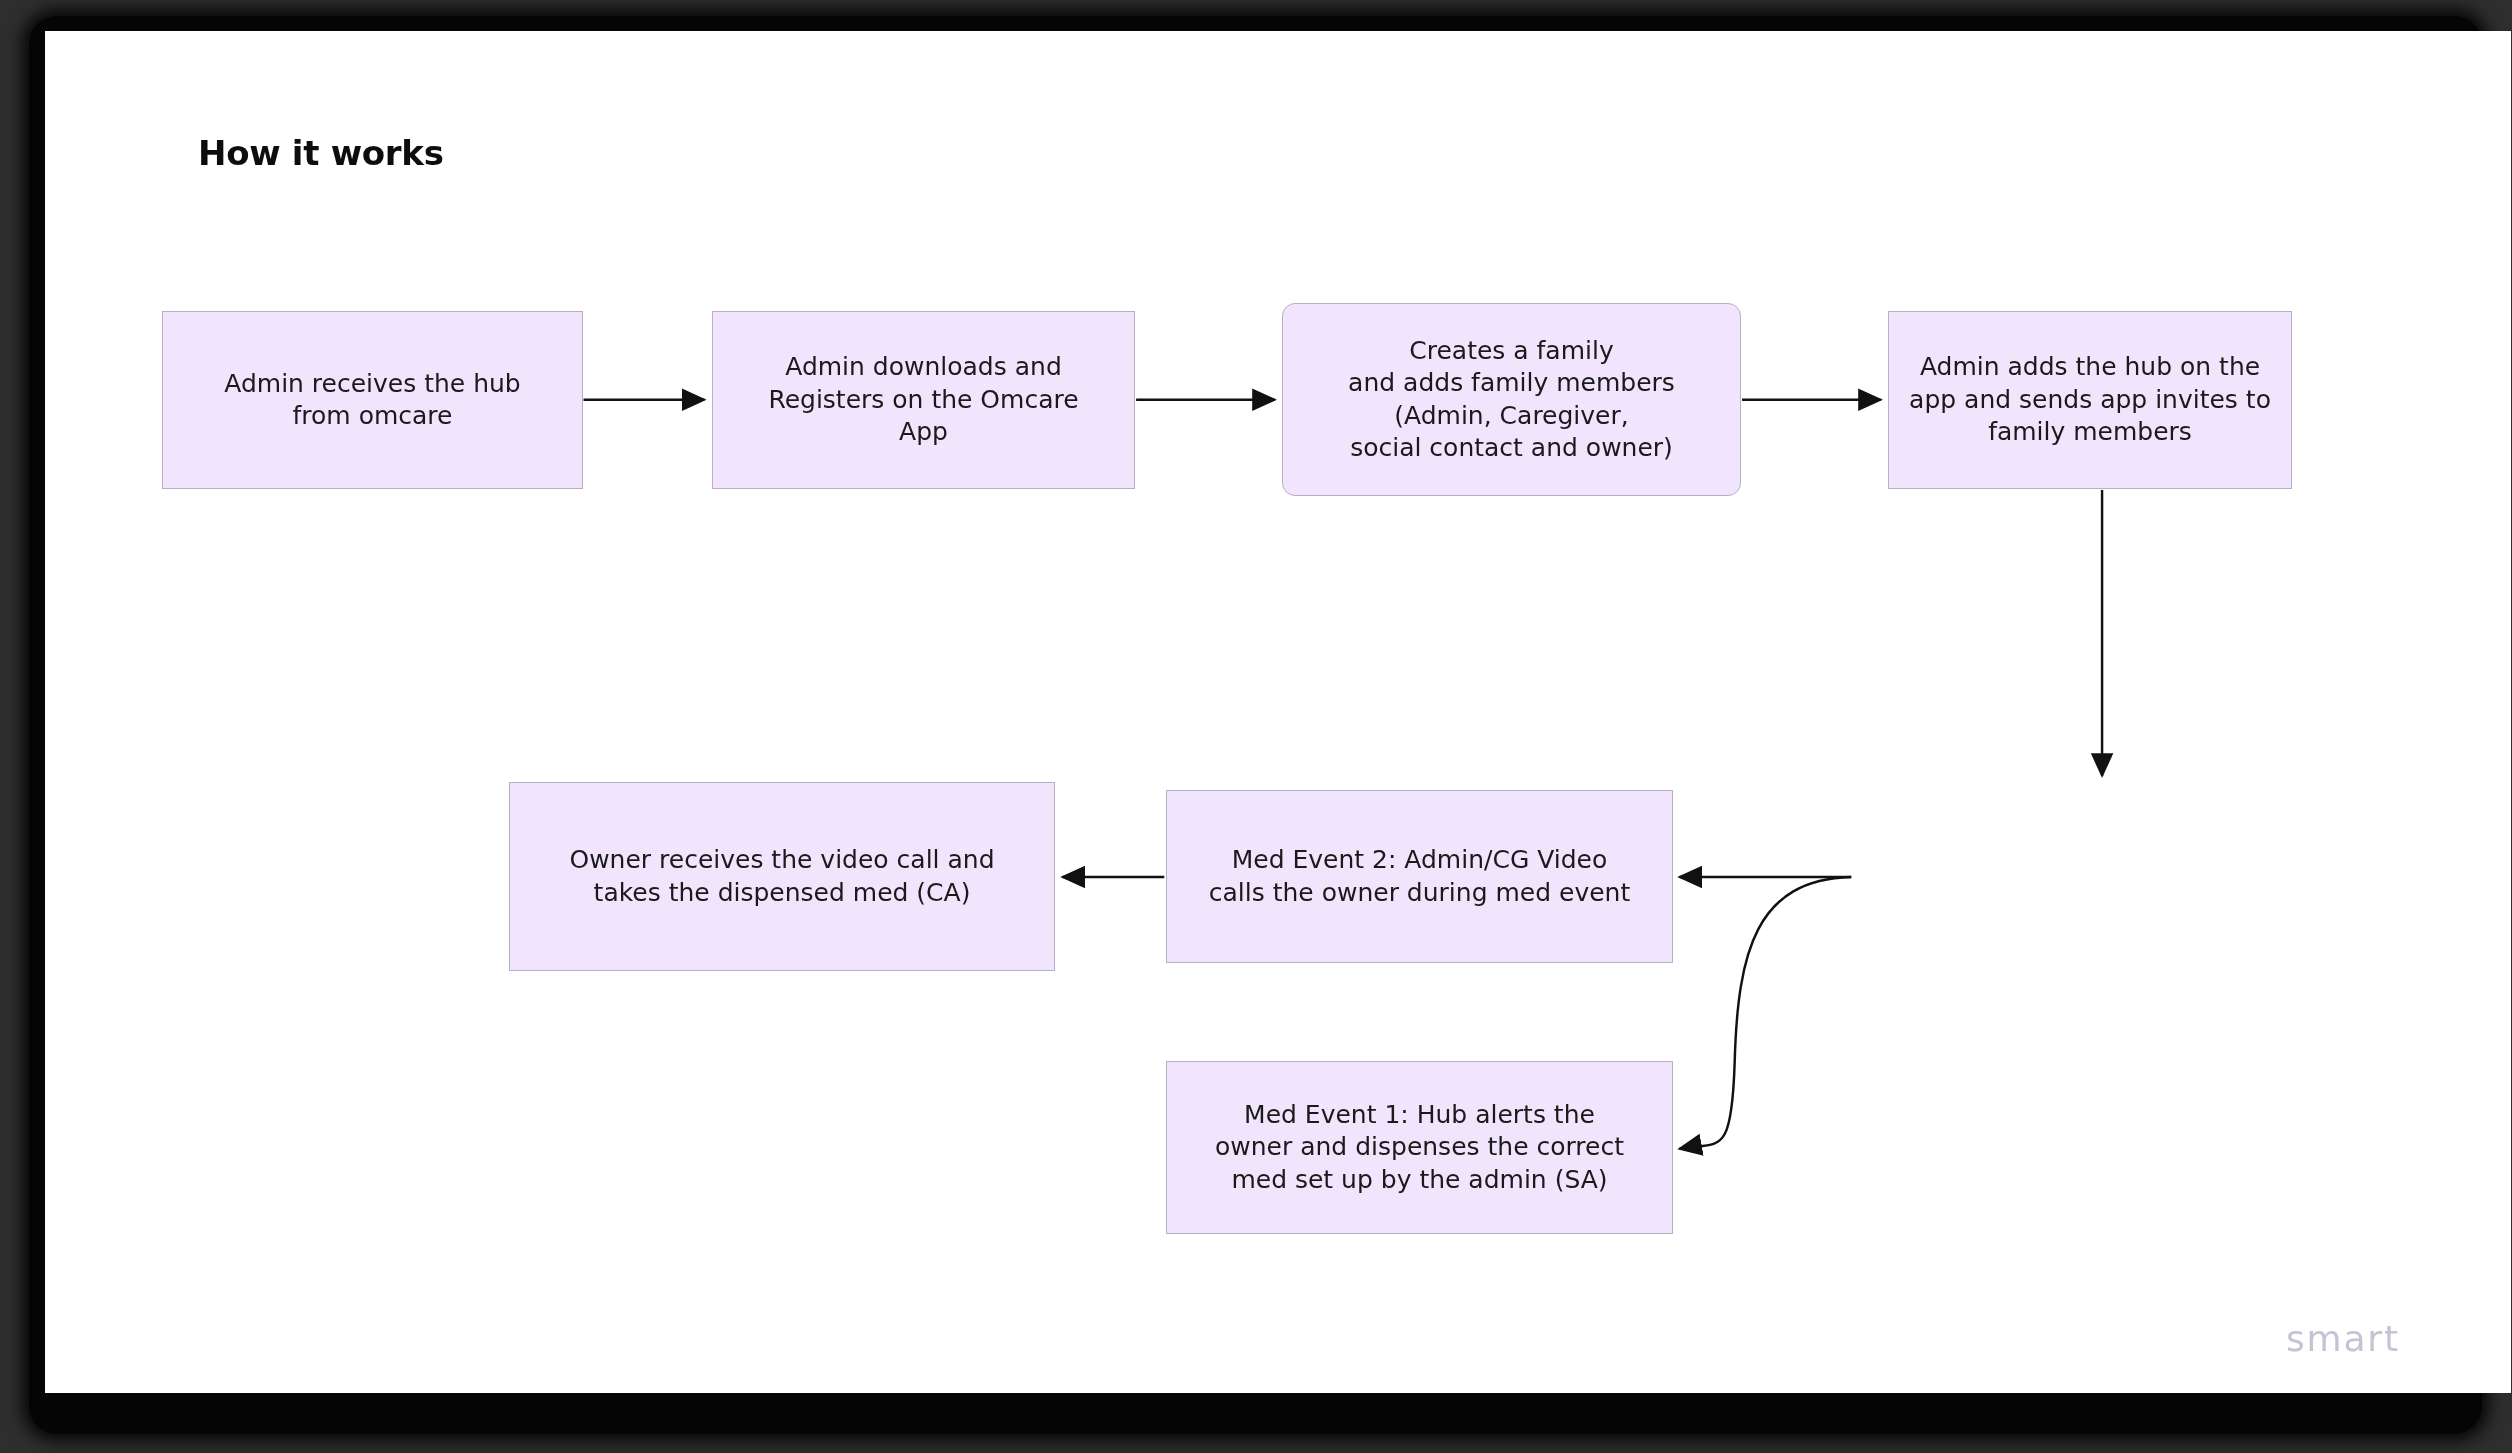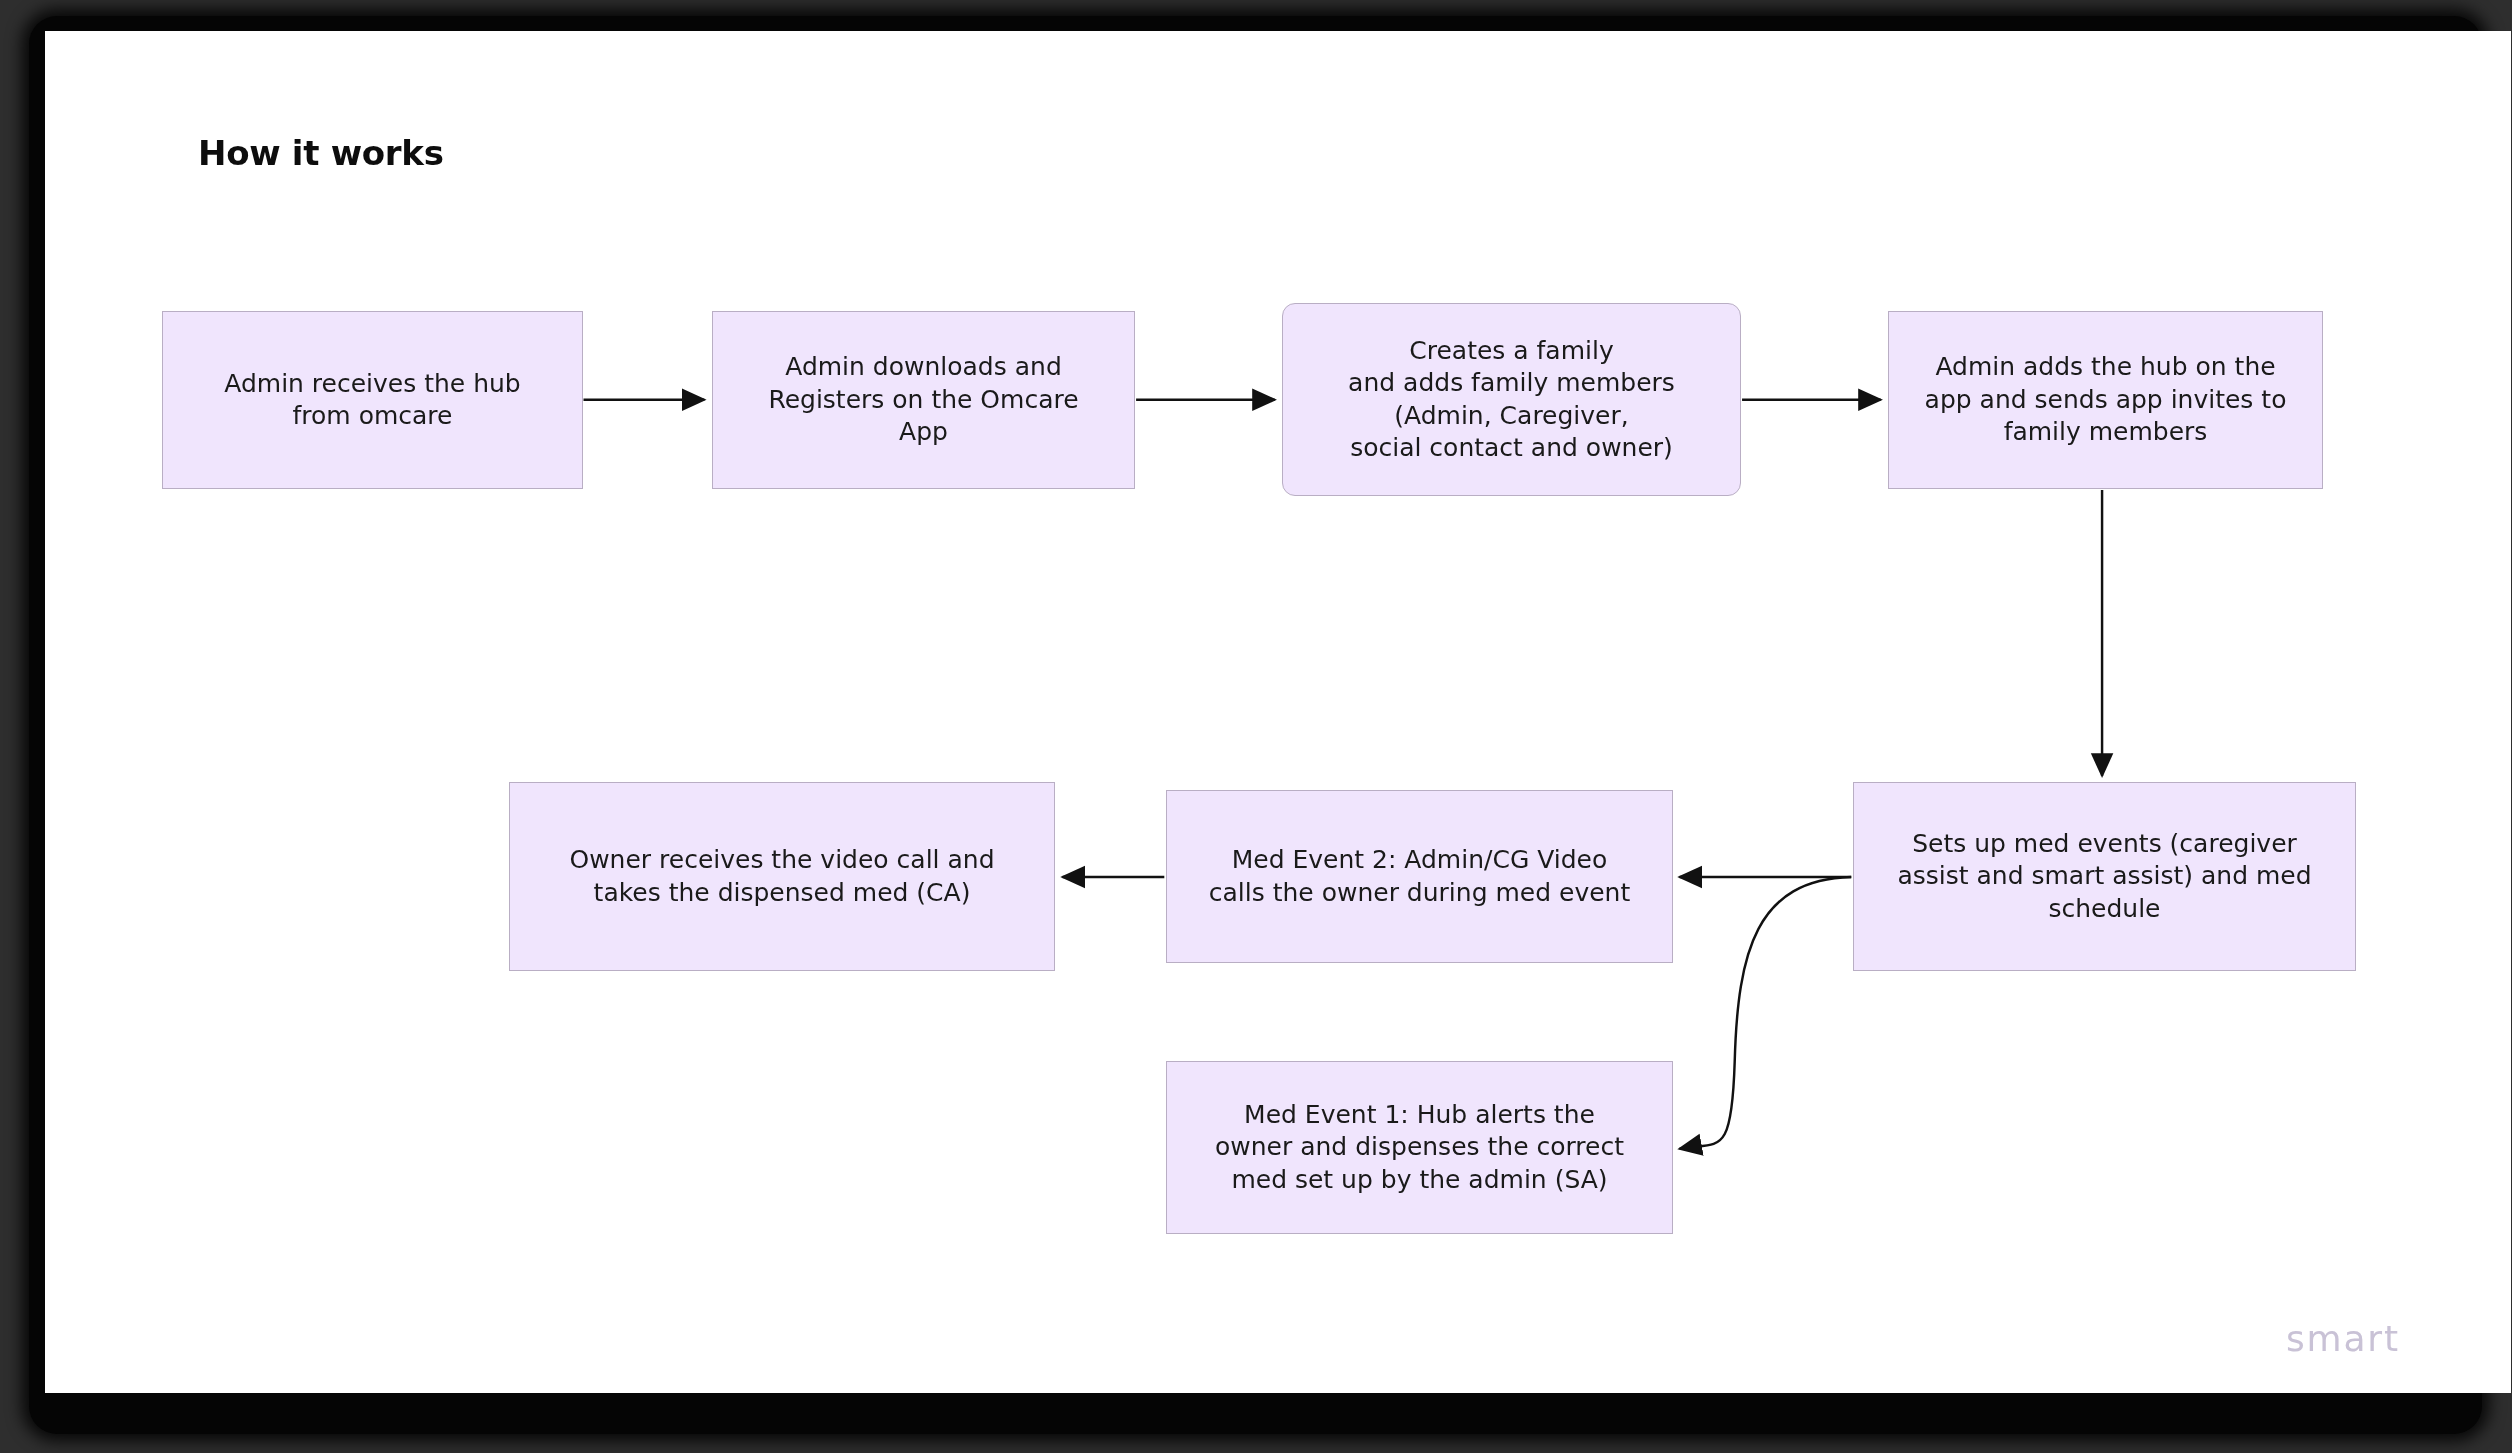--- a/index.html
+++ b/index.html
@@ -65,21 +65,21 @@
     justify-content: center;
     padding: 3.7px 6.1px;
   }
   .node .txt { display: block; width: 100%; }
   .node .txt span { display: block; }
 
   
   #n-hub          { left: 117px;  top: 280px;  width: 421px;  height: 178px; }
   #n-download     { left: 667px; top: 280px;  width: 423px;  height: 178px; }
   #n-family       { left: 1237px; top: 272px;  width: 459px;  height: 193px; border-radius: 13px; }
-  #n-addhub       { left: 1843px; top: 280px;  width: 435px;  height: 178px; }
+  #n-addhub       { left: 1843px; top: 280px;  width: 404px;  height: 178px; }
   #n-setup        { left: 1808px; top: 751px; width: 503px;  height: 189px; }
   #n-event2       { left: 1121px; top: 759px; width: 507px;  height: 173px; }
   #n-owner        { left: 464px;  top: 751px; width: 546px;  height: 189px; }
   #n-event1       { left: 1121px; top: 1030px; width: 507px;  height: 173px; }
 
   #edges {
     position: absolute;
     left: 0; top: 0;
     width: 2422px;
     height: 1362px;
@@ -149,27 +149,20 @@
     </div>
 
     <div class="node" id="n-addhub">
       <span class="txt">
         <span>Admin adds the hub on the</span>
         <span>app and sends app invites to</span>
         <span>family members</span>
       </span>
     </div>
 
-    <div class="node" id="n-setup">
-      <span class="txt">
-        <span>Sets up med events (caregiver</span>
-        <span>assist and smart assist) and med</span>
-        <span>schedule</span>
-      </span>
-    </div>
 
     <div class="node" id="n-event2">
       <span class="txt">
         <span>Med Event 2: Admin/CG Video</span>
         <span>calls the owner during med event</span>
       </span>
     </div>
 
     <div class="node" id="n-owner">
       <span class="txt">

